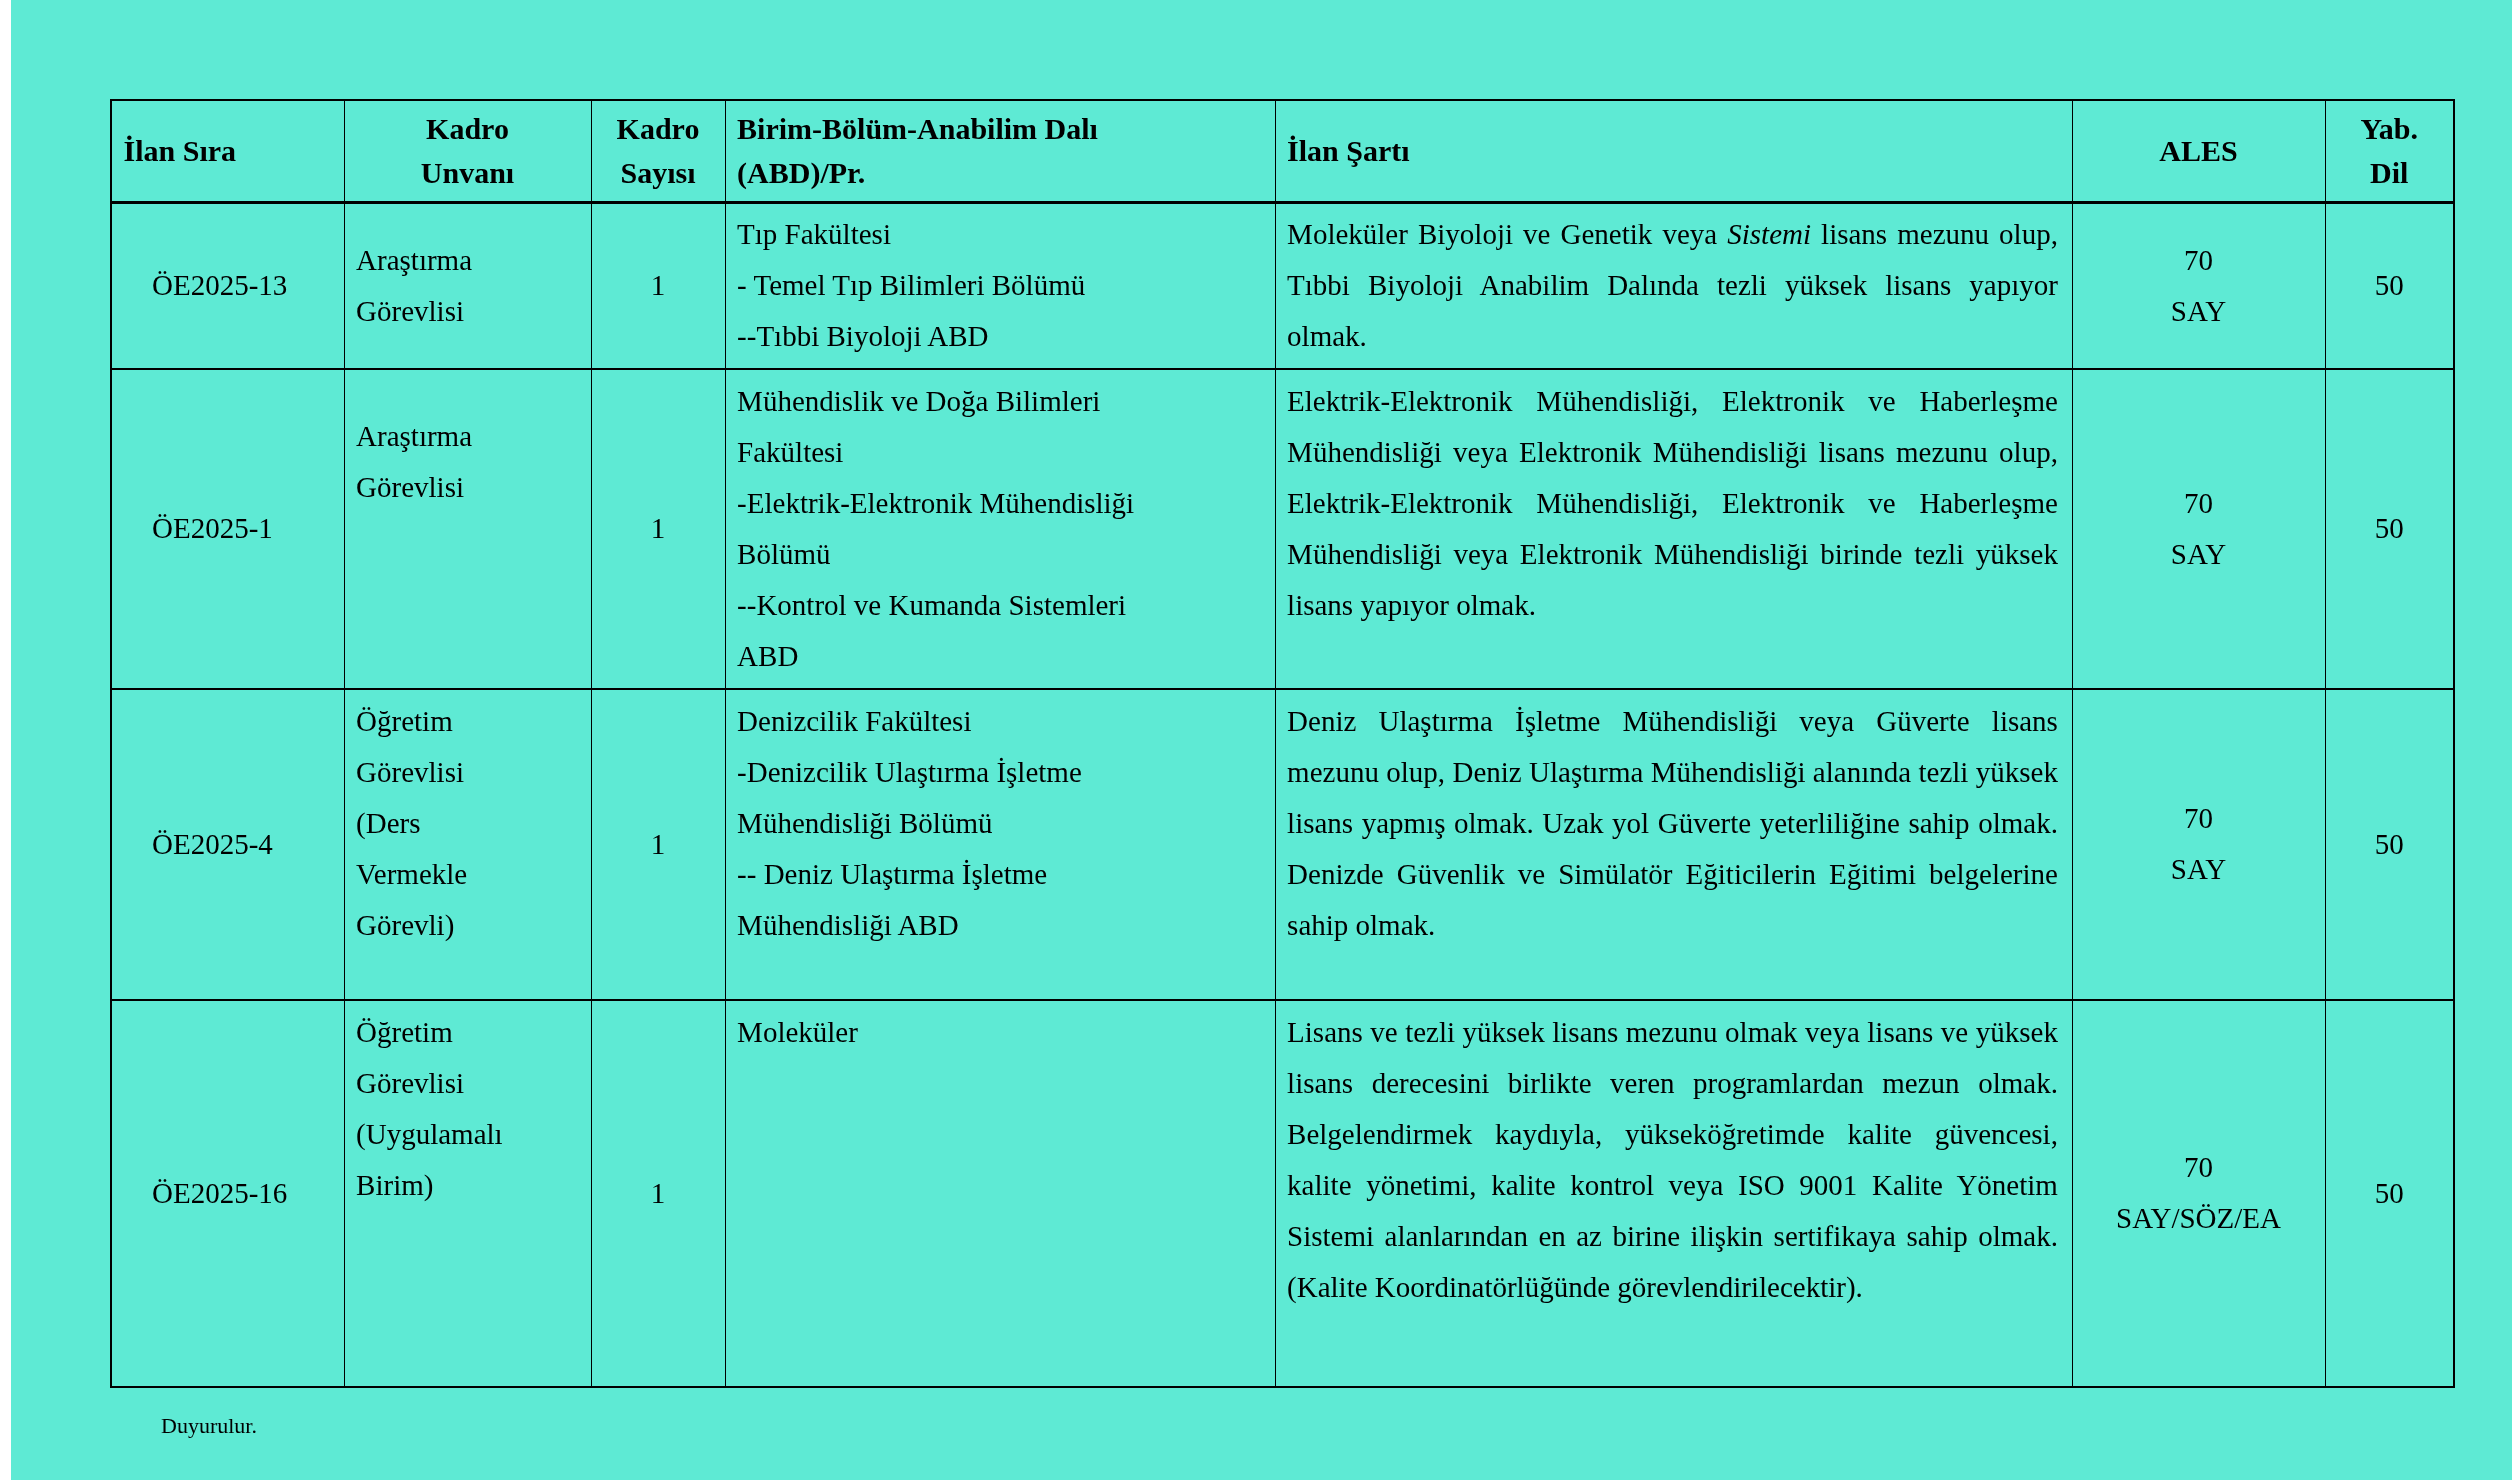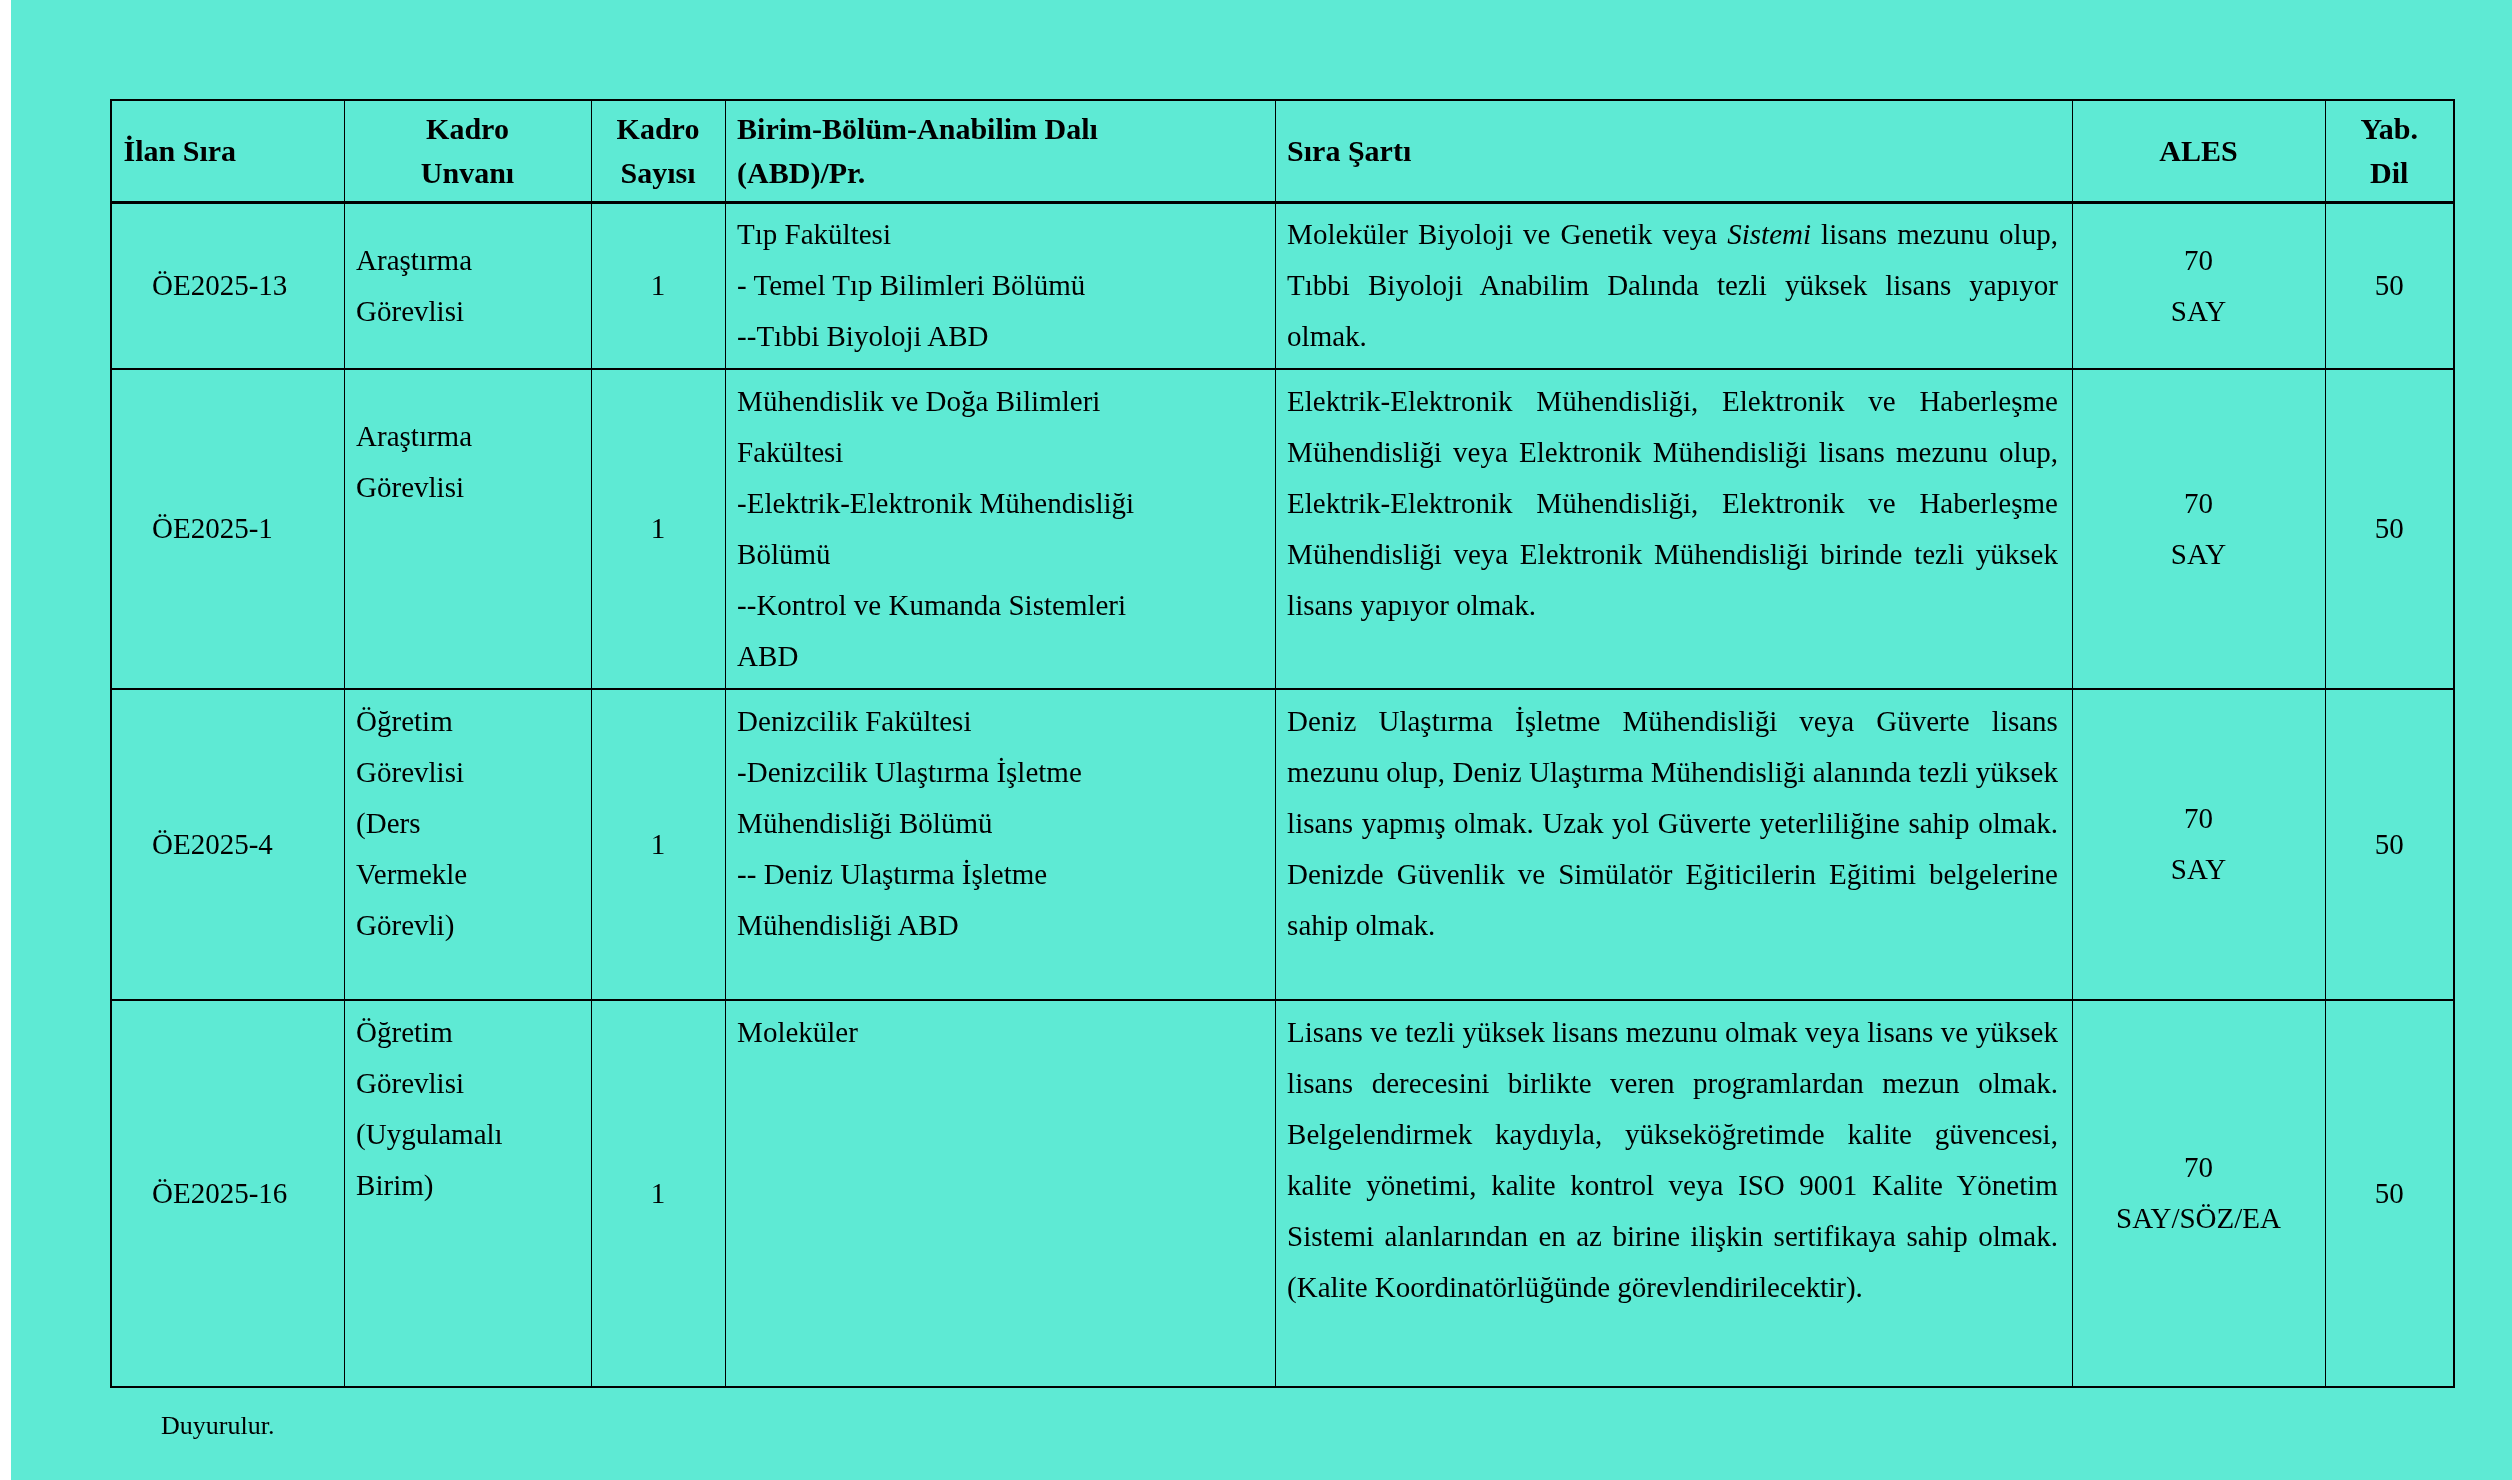--- a/index.html
+++ b/index.html
@@ -67,21 +67,21 @@
   }
   tbody td.col-sart { text-align: justify; padding-right: 13.6px; }
   tbody tr:nth-child(1) td.col-unvan { vertical-align: middle; }
   tbody tr:nth-child(2) td.col-unvan { padding-top: 41px; }
   td.col-sart i { font-style: italic; }
 
   .closing {
     position: absolute;
     left: 150px;
     top: 1406px;
-    font-size: 26px;
+    font-size: 22px;
     line-height: 39px;
   }
 </style>
 </head>
 <body>
 
 <div class="page">
 
   <table class="announcement">
     <colgroup>
@@ -92,21 +92,21 @@
         <col class="c-sart">
         <col class="c-ales">
         <col class="c-yab">
     </colgroup>
     <thead>
       <tr>
         <th class="h-left">İlan Sıra</th>
         <th>Kadro<br>Unvanı</th>
         <th>Kadro<br>Sayısı</th>
         <th class="h-left">Birim-Bölüm-Anabilim Dalı<br>(ABD)/Pr.</th>
-        <th class="h-left">Sıra Şartı</th>
+        <th class="h-left">İlan Şartı</th>
         <th>ALES</th>
         <th>Yab.<br>Dil</th>
       </tr>
     </thead>
     <tbody>
         <tr>
           <td class="col-sira">ÖE2025-13</td>
           <td class="col-unvan">Araştırma<br>Görevlisi</td>
           <td class="col-sayi">1</td>
           <td class="col-birim">Tıp Fakültesi<br>- Temel Tıp Bilimleri Bölümü<br>--Tıbbi Biyoloji ABD</td>

